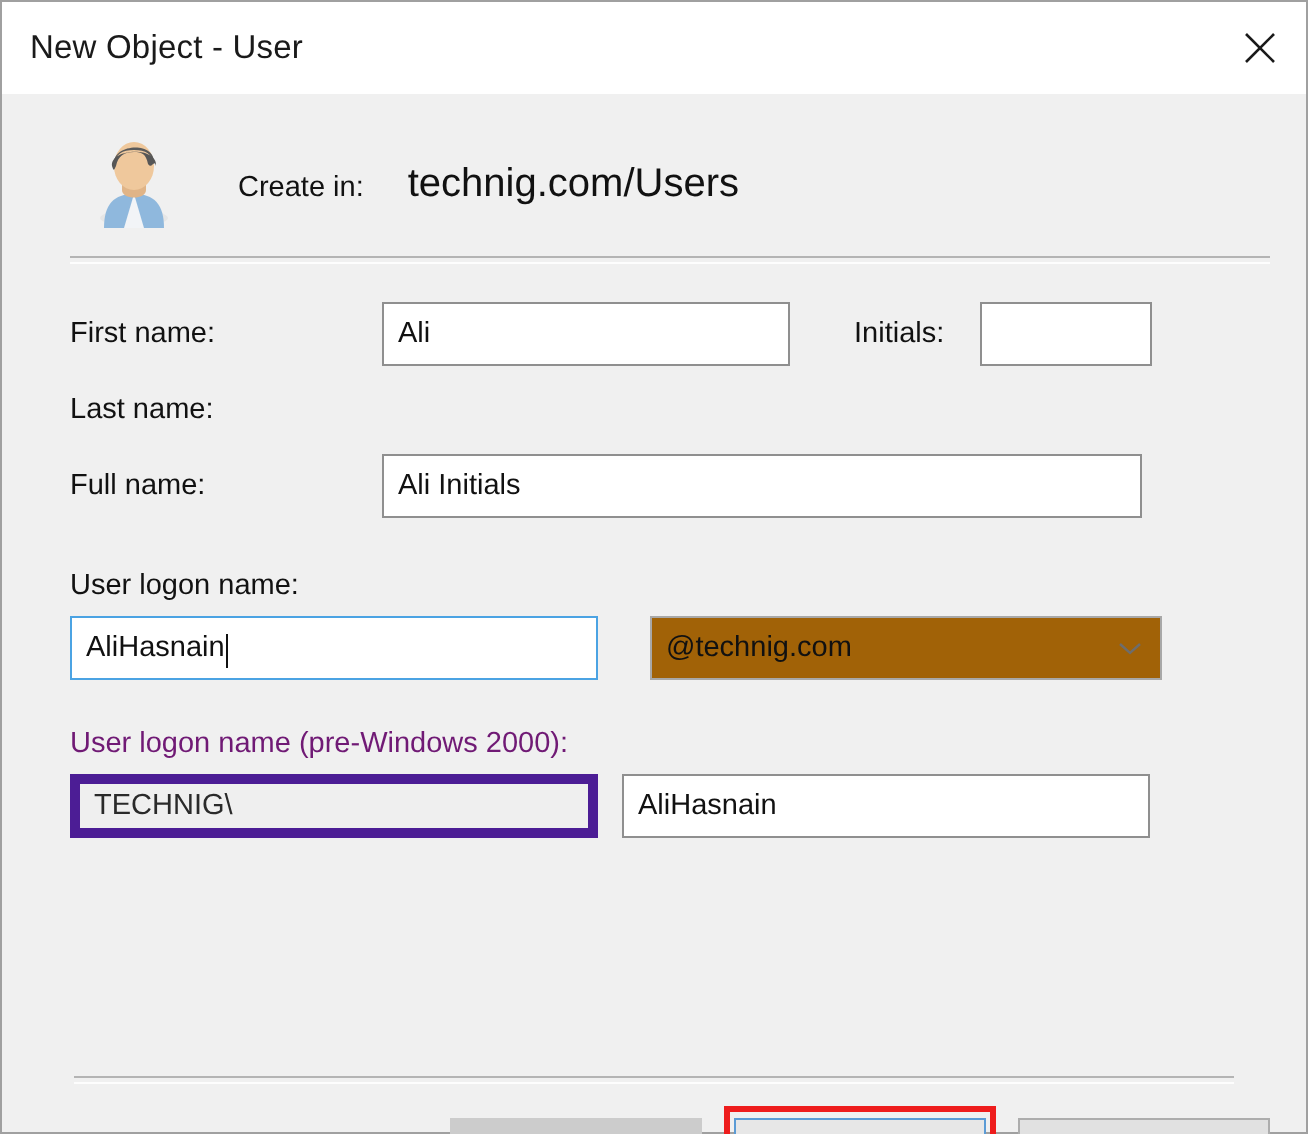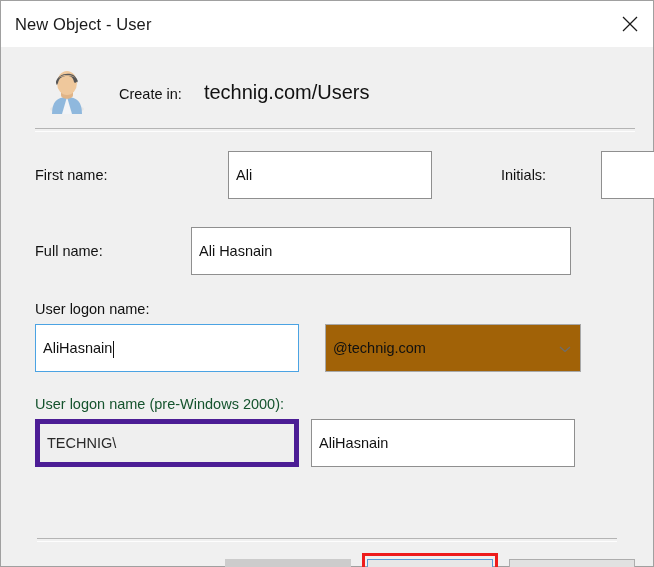--- a/index.html
+++ b/index.html
@@ -103,32 +103,32 @@
   .form {
     padding: 0 18px;
     position: relative;
   }
 
   .row {
     display: flex;
     align-items: center;
     margin-top: 14px;
   }
-  .row-first { margin-top: 19px; gap: 37px; }
+  .row-first { margin-top: 19px; }
 
   .lbl {
     font-size: 14.5px;
     color: #111;
     width: 156px;
     flex: 0 0 156px;
   }
 
   .field {
     box-sizing: border-box;
-    height: 48px;
+    height: 32px;
     background: #ffffff;
     border: 1px solid #8f8f8f;
     font-size: 14.5px;
     color: #111;
     display: flex;
     align-items: center;
     padding: 0 7px;
     font-family: "Liberation Sans", sans-serif;
     white-space: nowrap;
     overflow: hidden;
@@ -175,21 +175,21 @@
     margin-left: 26px;
     background: #a16207;
     border: 1px solid #a8a8a8;
     justify-content: space-between;
     padding-right: 9px;
   }
   .chev { display: block; }
 
   .pre2000-label {
     font-size: 14.5px;
-    color: #14532d;
+    color: #701a75;
     margin-top: 24px;
   }
   .pre2000-row {
     display: flex;
     margin-top: 7px;
   }
   .f-domain {
     width: 264px;
     flex: 0 0 264px;
     background: #efefef;
@@ -312,25 +312,26 @@
     <div class="form">
 
       <div class="row row-first">
         <span class="lbl">First name:</span>
         <div class="field f-first">Ali</div>
         <span class="initials-lbl">Initials:</span>
         <div class="field f-initials"></div>
       </div>
 
       <div class="row">
+        <span class="lbl">Last name:</span>
       </div>
 
       <div class="row">
         <span class="lbl">Full name:</span>
-        <div class="field f-wide">Ali Hasnain</div>
+        <div class="field f-wide">Ali Initials</div>
       </div>
 
       <div class="section-label">User logon name:</div>
       <div class="logon-row">
         <div class="field f-logon">
           <span>AliHasnain</span>
             <span class="caret"></span>
         </div>
         <div class="field combo">
           <span>@technig.com</span>

